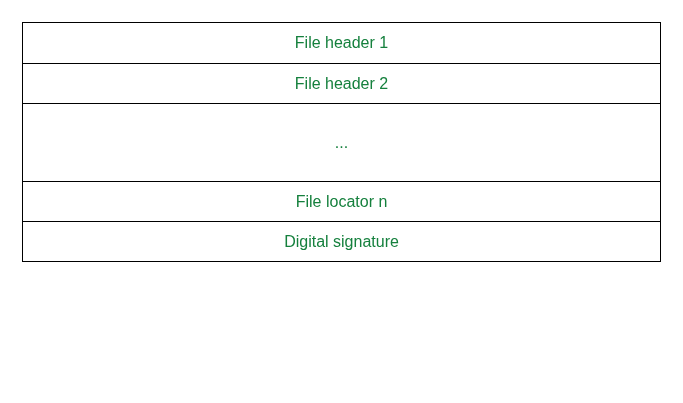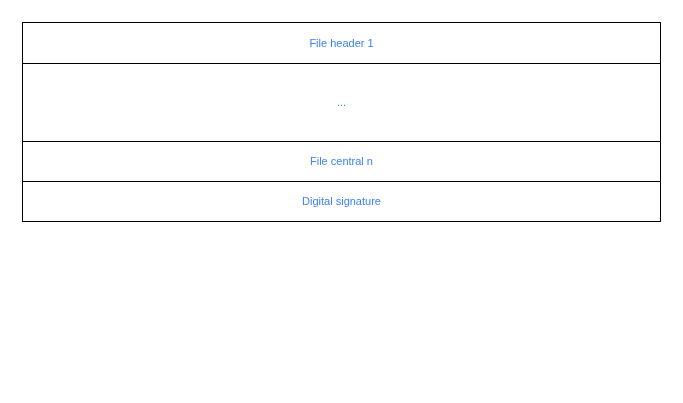--- a/index.html
+++ b/index.html
@@ -28,35 +28,38 @@
     border-top: 1px solid #000000;
     background: #ffffff;
   }
   .row:first-child {
     border-top: none;
   }
   .row.tall {
     height: 78px;
   }
   .row .label {
-    font-size: 11px;
-    color: #3b82f6;
+    font-size: 16px;
+    color: #15803d;
     line-height: 1;
     white-space: nowrap;
   }
 </style>
 </head>
 <body>
 
 <div class="diagram">
   <div class="row">
     <span class="label">File header 1</span>
   </div>
+  <div class="row">
+    <span class="label">File header 2</span>
+  </div>
   <div class="row tall">
     <span class="label">...</span>
   </div>
   <div class="row">
-    <span class="label">File central n</span>
+    <span class="label">File locator n</span>
   </div>
   <div class="row">
     <span class="label">Digital signature</span>
   </div>
 </div>
 
 </body></html>

